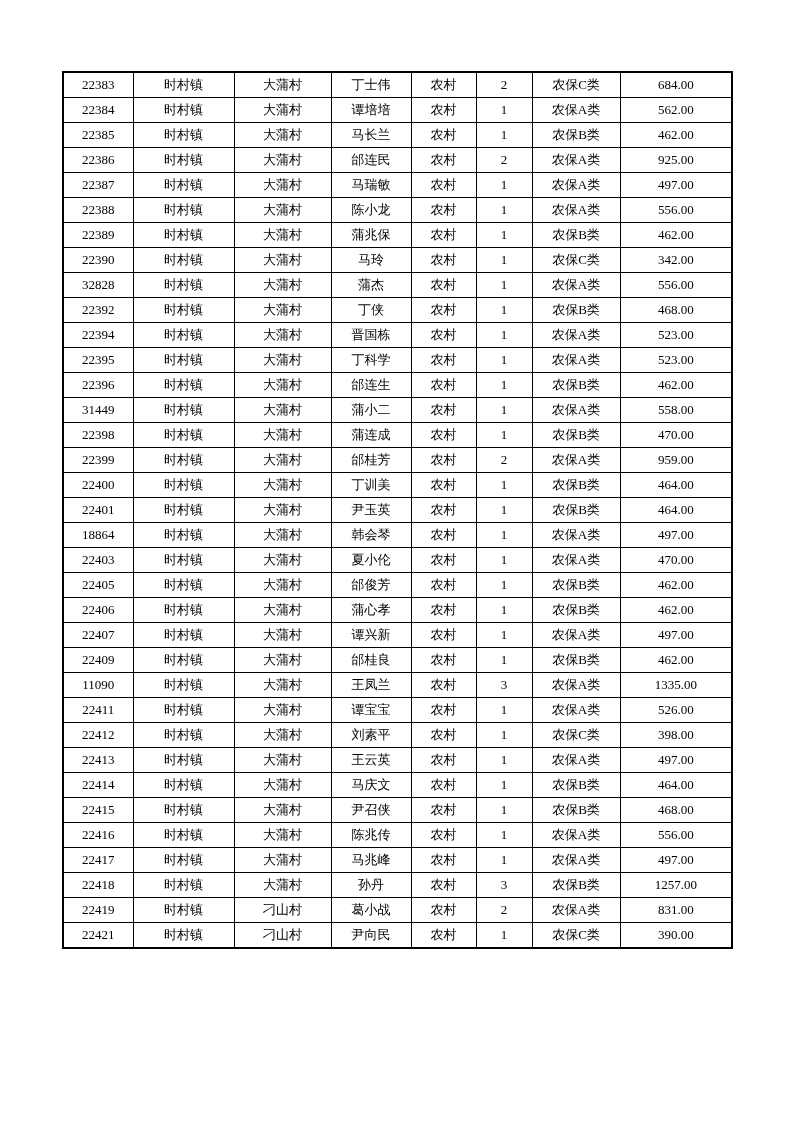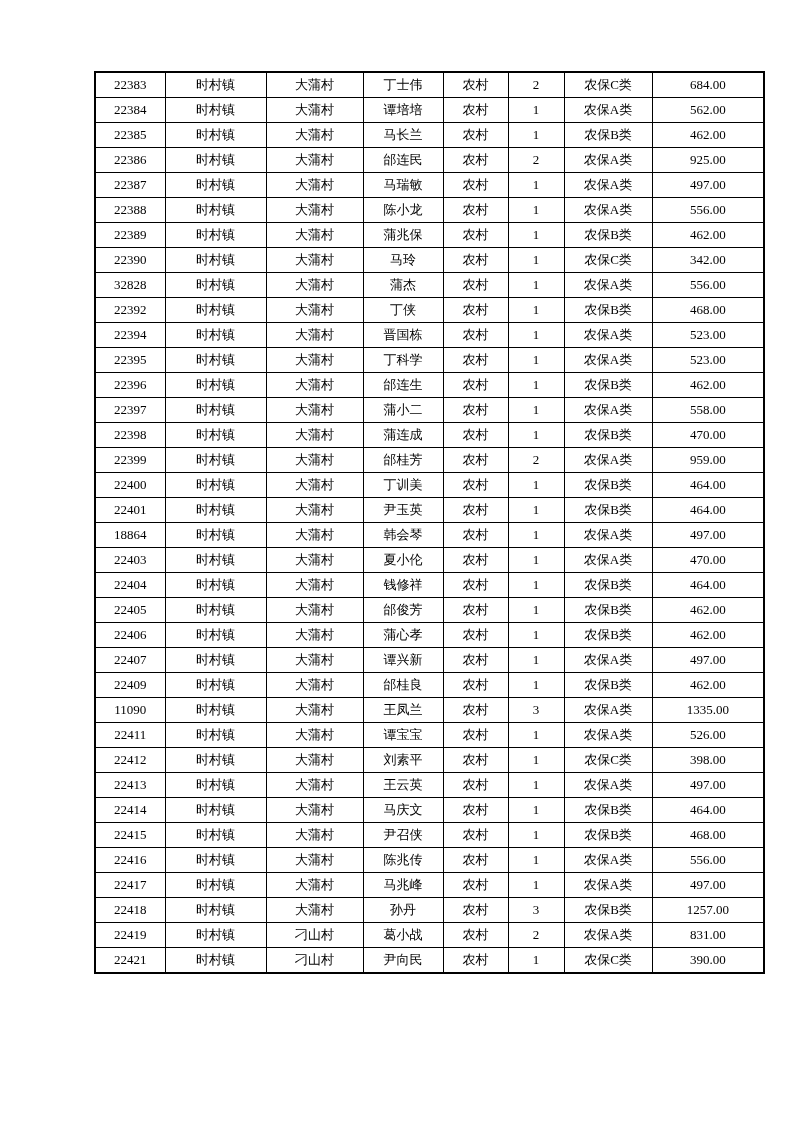--- a/index.html
+++ b/index.html
@@ -16,21 +16,20 @@
     overflow: hidden;
   }
   .doc-table {
     position: absolute;
     left: 62px;
     top: 71px;
     width: 669px;
     border-collapse: collapse;
     table-layout: fixed;
     border: 2px solid #000000;
-    margin-left: 32px;
   }
   .doc-table td {
     border: 1px solid #000000;
     height: 24px;
     padding: 0 2px;
     text-align: center;
     vertical-align: middle;
     font-size: 13px;
     line-height: 24px;
     white-space: nowrap;
@@ -184,21 +183,21 @@
         <td>22396</td>
         <td>时村镇</td>
         <td>大蒲村</td>
         <td>邰连生</td>
         <td>农村</td>
         <td>1</td>
         <td>农保B类</td>
         <td>462.00</td>
       </tr>
       <tr>
-        <td>22397</td>
+        <td>31449</td>
         <td>时村镇</td>
         <td>大蒲村</td>
         <td>蒲小二</td>
         <td>农村</td>
         <td>1</td>
         <td>农保A类</td>
         <td>558.00</td>
       </tr>
       <tr>
         <td>22398</td>
@@ -252,30 +251,20 @@
       </tr>
       <tr>
         <td>22403</td>
         <td>时村镇</td>
         <td>大蒲村</td>
         <td>夏小伦</td>
         <td>农村</td>
         <td>1</td>
         <td>农保A类</td>
         <td>470.00</td>
-      </tr>
-      <tr>
-        <td>22404</td>
-        <td>时村镇</td>
-        <td>大蒲村</td>
-        <td>钱修祥</td>
-        <td>农村</td>
-        <td>1</td>
-        <td>农保B类</td>
-        <td>464.00</td>
       </tr>
       <tr>
         <td>22405</td>
         <td>时村镇</td>
         <td>大蒲村</td>
         <td>邰俊芳</td>
         <td>农村</td>
         <td>1</td>
         <td>农保B类</td>
         <td>462.00</td>

